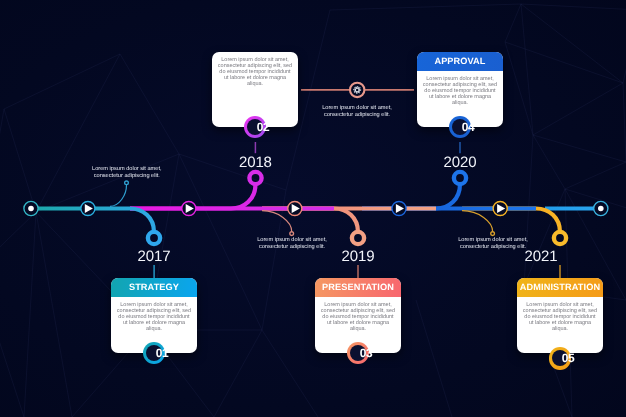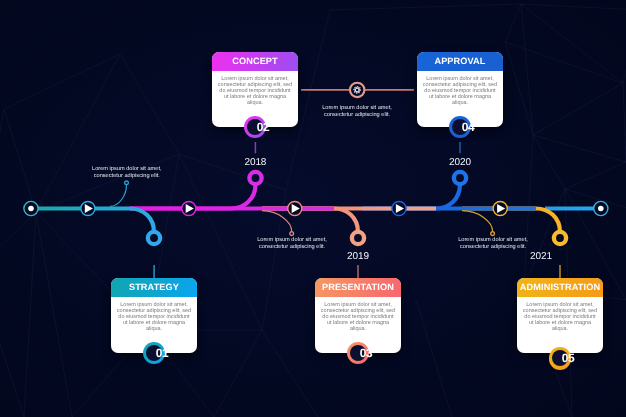--- a/index.html
+++ b/index.html
@@ -17,21 +17,21 @@
             text-align:center;box-sizing:border-box;width:86px;
             letter-spacing:-0.02px;}
 
   .badge{position:absolute;width:22.5px;height:22.5px;border-radius:50%;
          display:flex;align-items:center;justify-content:center;
          color:#fff;font-weight:bold;font-size:12px;letter-spacing:-0.3px;}
   .badge i{position:absolute;left:3.2px;top:3.2px;right:3.2px;bottom:3.2px;
            border-radius:50%;background:#0b1030;}
   .badge span{position:relative;z-index:2;line-height:1;padding-left:16px;}
 
-  .yr{position:absolute;color:#f3f5fb;font-size:10px;line-height:12.2px;
+  .yr{position:absolute;color:#f3f5fb;font-size:15px;line-height:12.2px;
       text-align:center;width:90px;letter-spacing:-0.1px;}
   .mini{position:absolute;color:#e7eaf3;font-size:5.65px;line-height:1.28;
         text-align:center;width:140px;}
 </style>
 </head>
 <body>
 
 <div id="stage">
     <svg id="bgsvg" width="626" height="417">
       <defs>
@@ -186,21 +186,20 @@
     </svg>
     <div class="card" style="left:111px;top:278px">
       <div class="hd" style="background:linear-gradient(100deg,#12a5b0,#0aa5ef)">STRATEGY</div>
       <div class="bd">Lorem ipsum dolor sit amet, consectetur adipiscing elit, sed do eiusmod tempor incididunt ut labore et dolore magna aliqua.</div>
     </div>
     <div class="badge" style="left:142.75px;top:341.75px;background:linear-gradient(135deg,#12a5b0,#0aa5ef)">
        <i></i>
       <span>01</span>
     </div>
     <div class="card" style="left:212px;top:52px">
-      <div class="hd" style="background:linear-gradient(100deg,#f030ef,#9b4df0)">CONCEPT</div>
       <div class="bd">Lorem ipsum dolor sit amet, consectetur adipiscing elit, sed do eiusmod tempor incididunt ut labore et dolore magna aliqua.</div>
     </div>
     <div class="badge" style="left:243.75px;top:115.75px;background:linear-gradient(135deg,#f030ef,#9b4df0)">
        <i></i>
       <span>02</span>
     </div>
     <div class="card" style="left:315px;top:278px">
       <div class="hd" style="background:linear-gradient(100deg,#f59862,#f8666f)">PRESENTATION</div>
       <div class="bd">Lorem ipsum dolor sit amet, consectetur adipiscing elit, sed do eiusmod tempor incididunt ut labore et dolore magna aliqua.</div>
     </div>
@@ -217,20 +216,21 @@
       <span>04</span>
     </div>
     <div class="card" style="left:517px;top:278px">
       <div class="hd" style="background:linear-gradient(100deg,#f0b419,#f59b18)">ADMINISTRATION</div>
       <div class="bd">Lorem ipsum dolor sit amet, consectetur adipiscing elit, sed do eiusmod tempor incididunt ut labore et dolore magna aliqua.</div>
     </div>
     <div class="badge" style="left:548.75px;top:347px;background:linear-gradient(135deg,#f0b419,#f59b18)">
        <i></i>
       <span>05</span>
     </div>
+    <div class="yr" style="left:109.1px;top:251.1px">2017</div>
     <div class="yr" style="left:210.4px;top:156.7px">2018</div>
     <div class="yr" style="left:313px;top:251.1px">2019</div>
     <div class="yr" style="left:415px;top:156.7px">2020</div>
     <div class="yr" style="left:496px;top:251.1px">2021</div>
     <svg style="position:absolute;left:0;top:0" width="626" height="417">
       <line x1="154.1" y1="265" x2="154.1" y2="278" stroke="#2496c4" stroke-width="1.5"></line>
       <line x1="255.4" y1="142" x2="255.4" y2="153.2" stroke="#8a3ab0" stroke-width="1.5"></line>
       <line x1="358" y1="265" x2="358" y2="278" stroke="#b56a5f" stroke-width="1.5"></line>
       <line x1="460" y1="142" x2="460" y2="153.2" stroke="#1f57a8" stroke-width="1.5"></line>
       <line x1="560" y1="265" x2="560" y2="278" stroke="#c08a22" stroke-width="1.5"></line>

